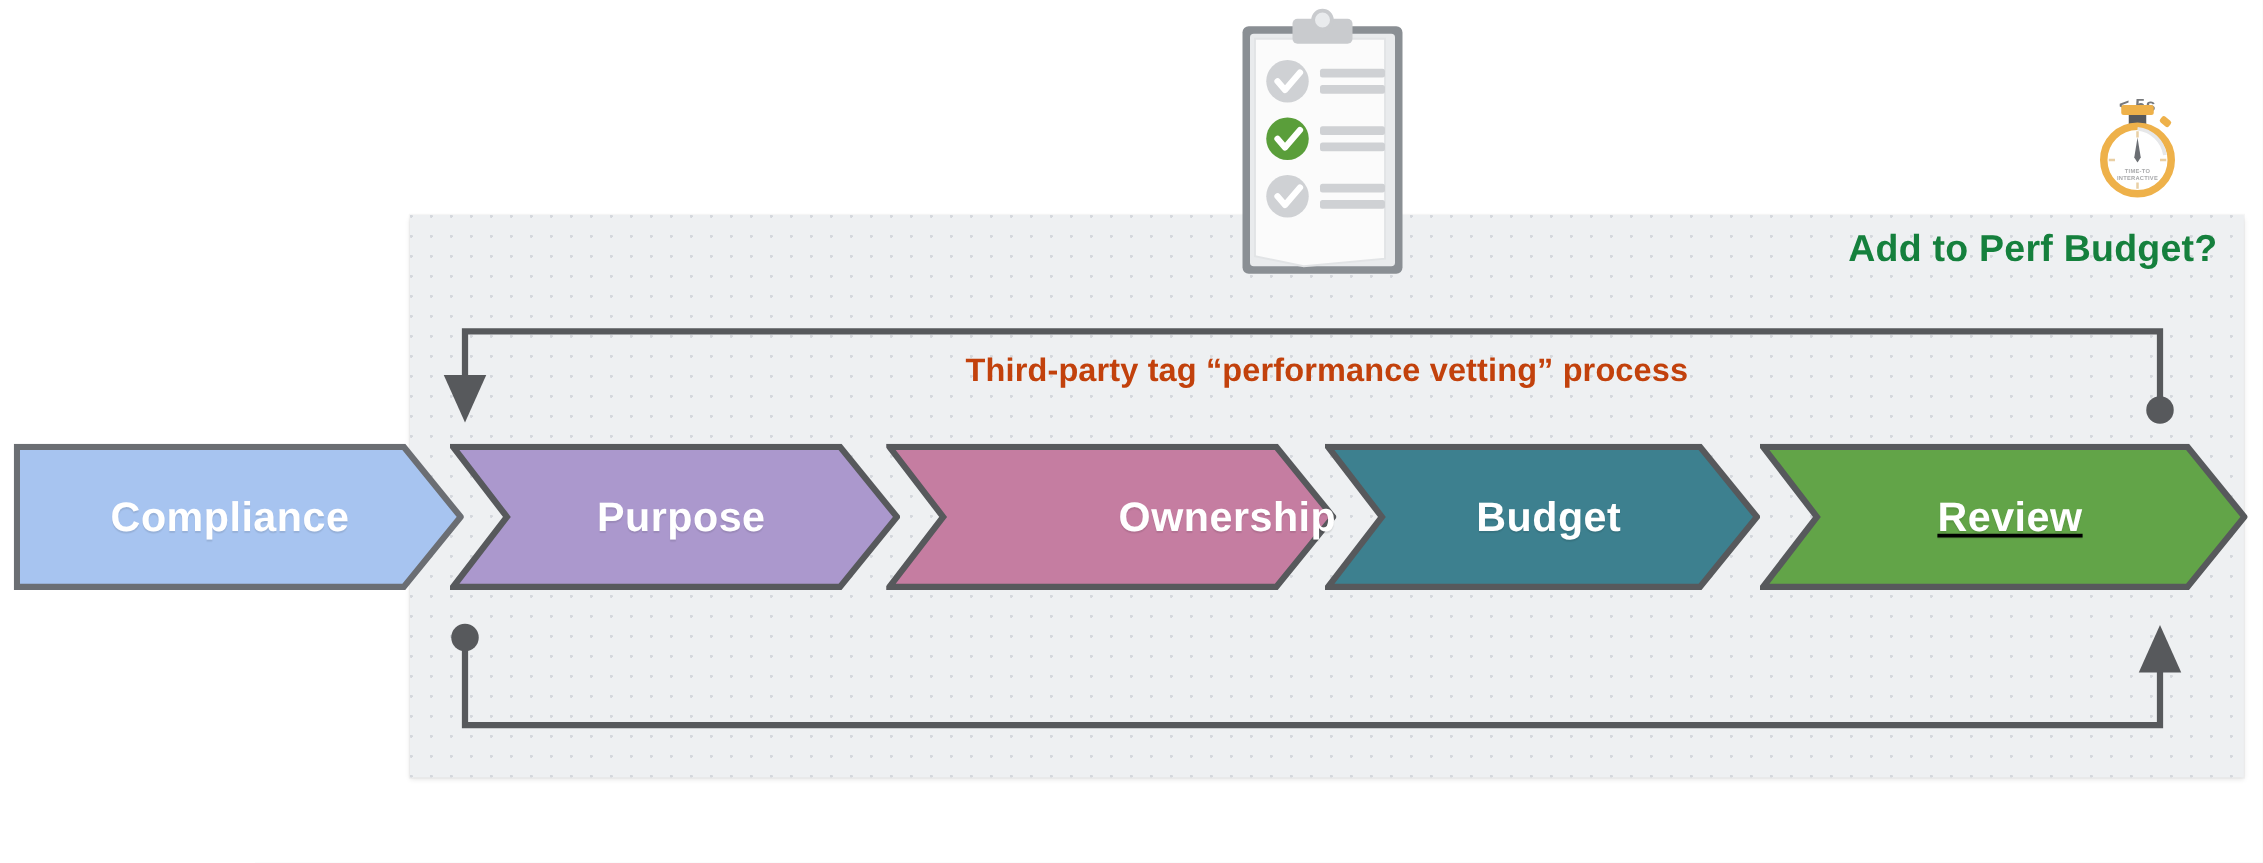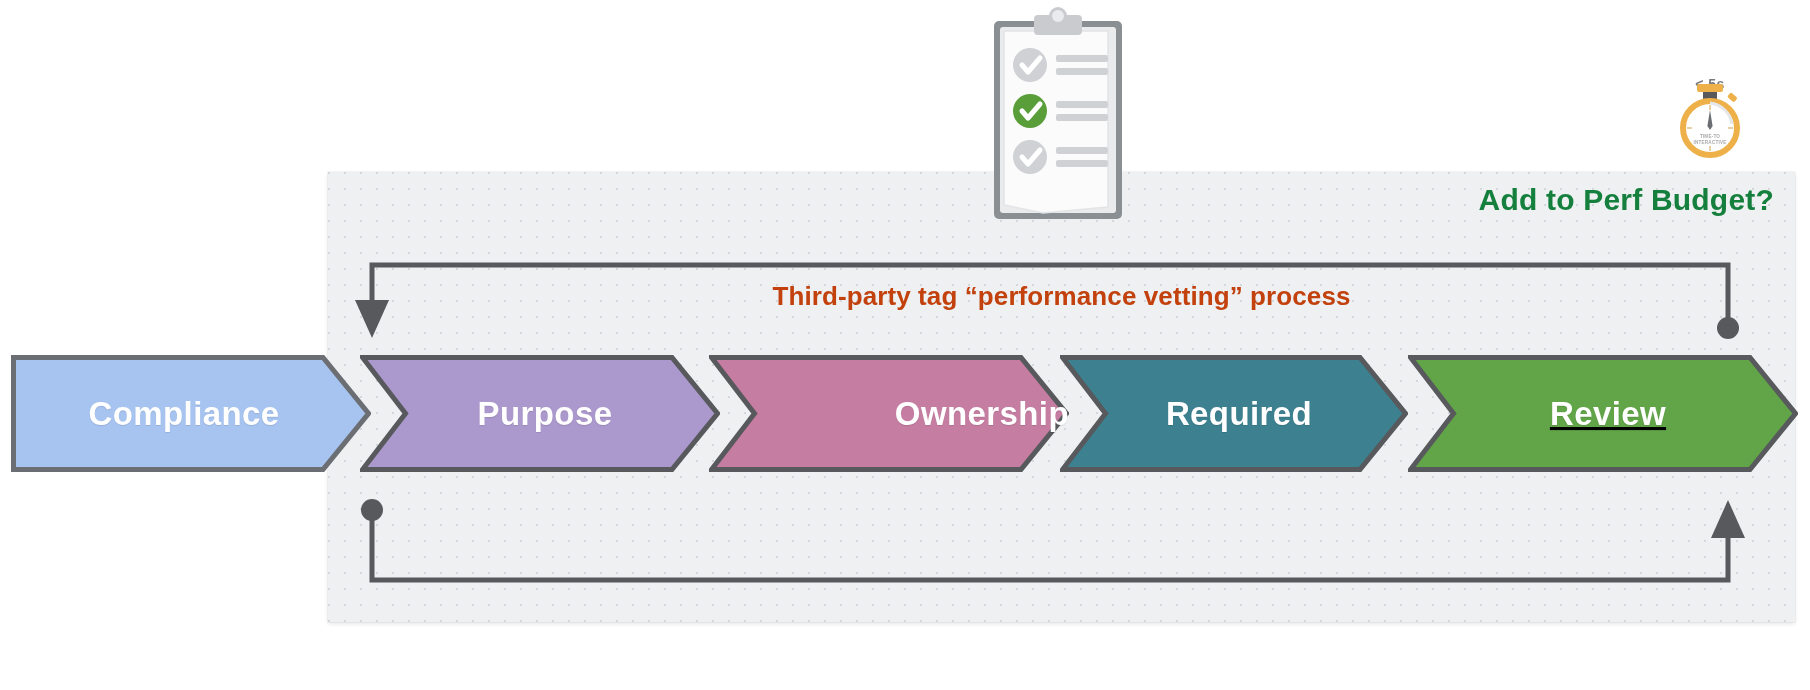--- a/index.html
+++ b/index.html
@@ -164,21 +164,21 @@
     <div class="chev" style="left: 709px; width: 360px; justify-content: flex-end;">
       <svg class="chev-shape" viewBox="0 0 360 117" width="360" height="117" preserveAspectRatio="none">
         <path d="M 2.5 2.5 L 312 2.5 L 357.5 58.5 L 312 114.5 L 2.5 114.5 L 45.5 58.5 Z" fill="#c57da1" stroke="#57595c" stroke-width="5" stroke-linejoin="miter"></path>
       </svg>
       <span class="chev-label" style="margin-left: 10px;">Ownership</span>
     </div>
     <div class="chev" style="left: 1060px; width: 348px;">
       <svg class="chev-shape" viewBox="0 0 348 117" width="348" height="117" preserveAspectRatio="none">
         <path d="M 2.5 2.5 L 300 2.5 L 345.5 58.5 L 300 114.5 L 2.5 114.5 L 45.5 58.5 Z" fill="#3d808f" stroke="#57595c" stroke-width="5" stroke-linejoin="miter"></path>
       </svg>
-      <span class="chev-label" style="margin-left: 10px;">Required</span>
+      <span class="chev-label" style="margin-left: 10px;">Budget</span>
     </div>
     <div class="chev" style="left: 1408px; width: 390px; text-decoration: underline;">
       <svg class="chev-shape" viewBox="0 0 390 117" width="390" height="117" preserveAspectRatio="none">
         <path d="M 2.5 2.5 L 342 2.5 L 387.5 58.5 L 342 114.5 L 2.5 114.5 L 45.5 58.5 Z" fill="#62a448" stroke="#57595c" stroke-width="5" stroke-linejoin="miter"></path>
       </svg>
       <span class="chev-label" style="margin-left: 10px;">Review</span>
     </div>
   </div>
 
 <svg id="clipboard" viewBox="0 0 140 220">

